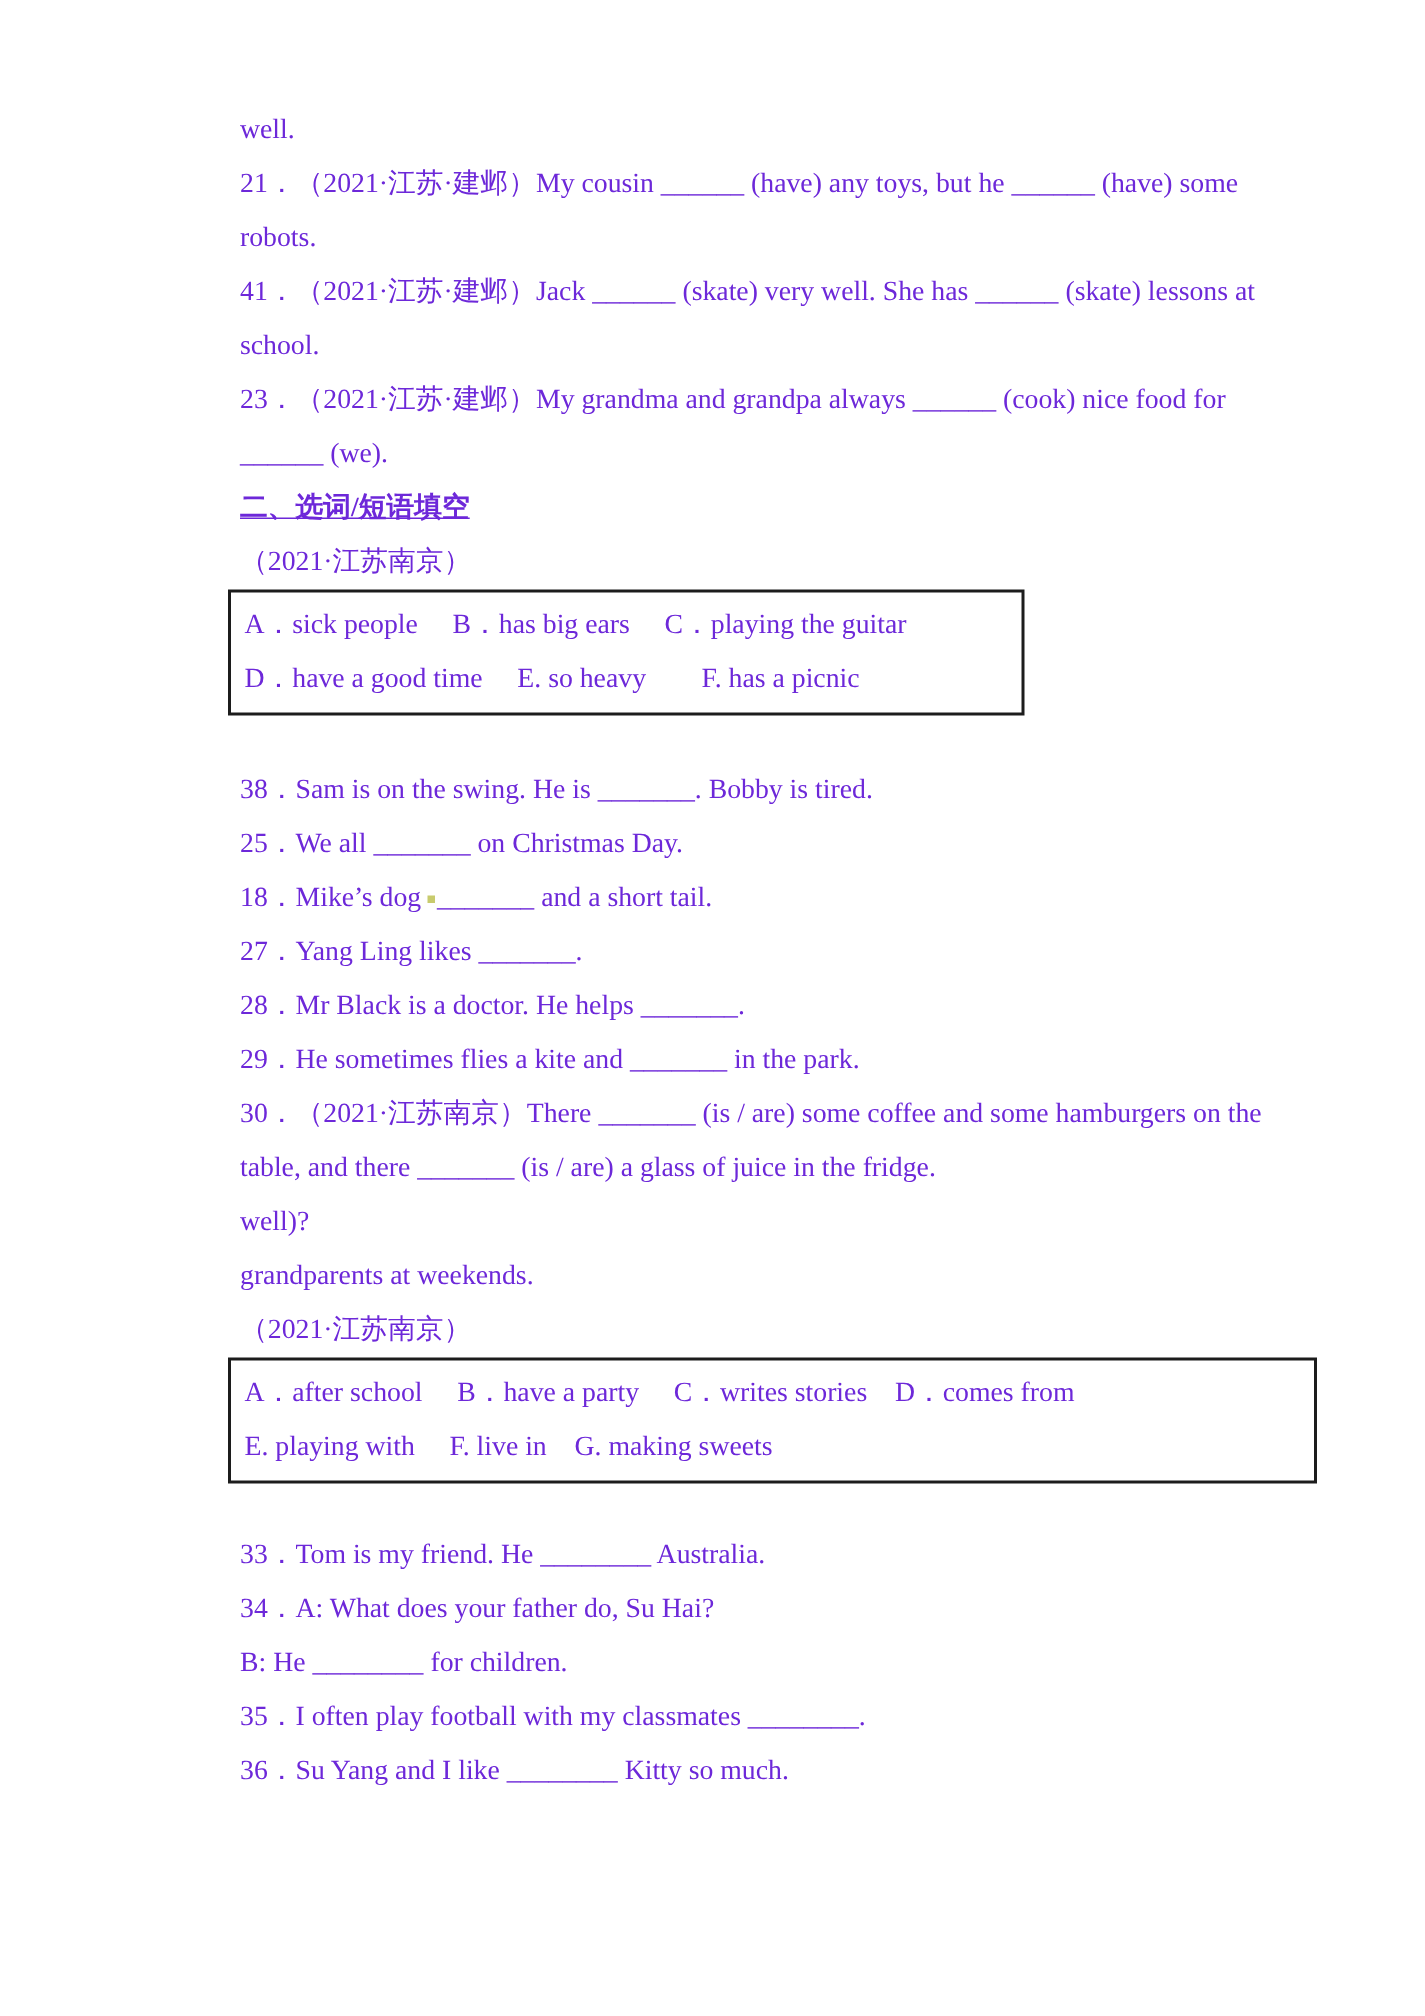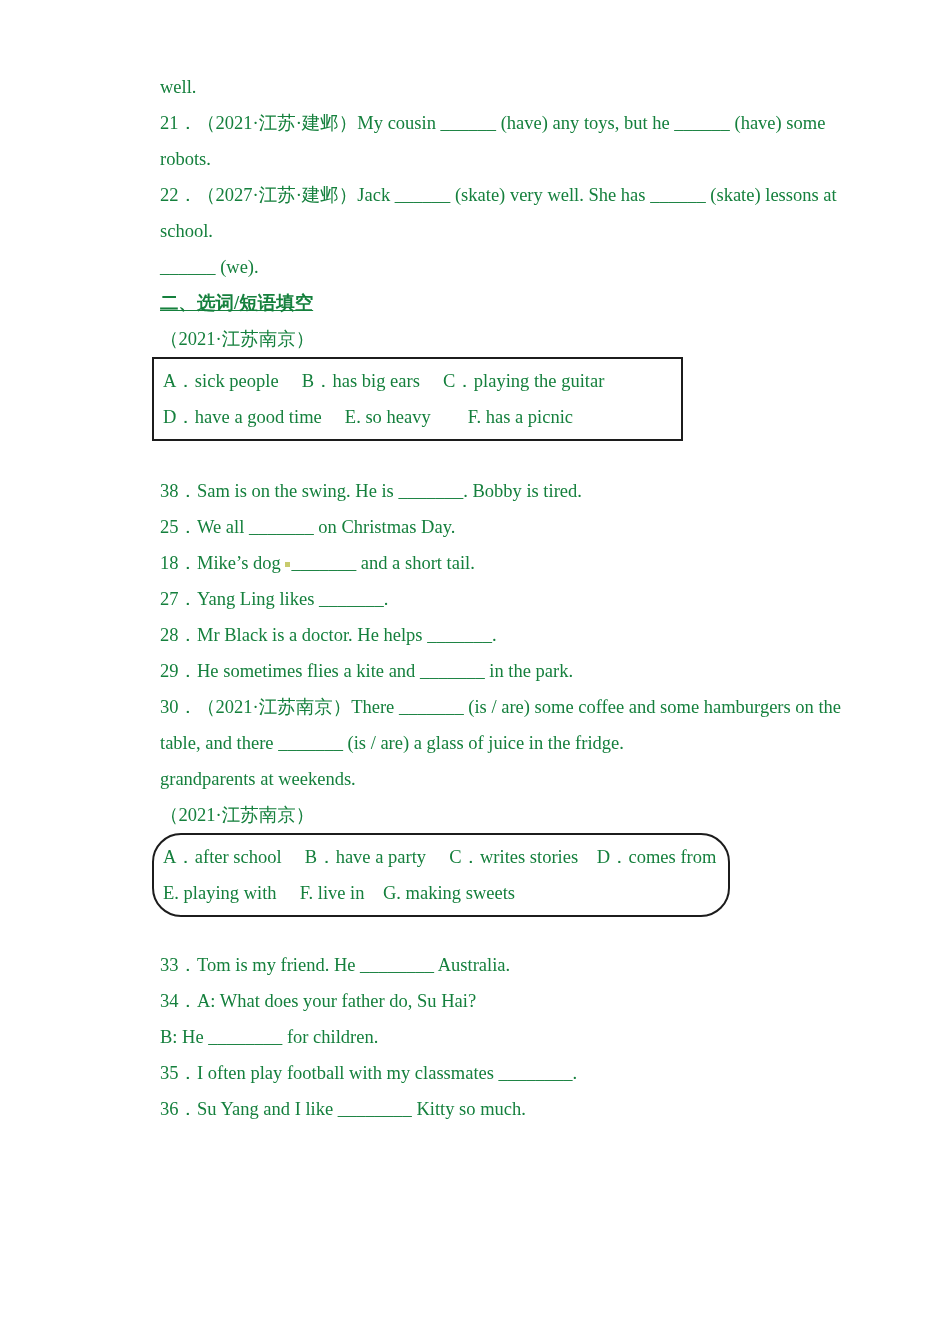--- a/index.html
+++ b/index.html
@@ -26,59 +26,61 @@
     text-decoration: underline;
   }
   .optbox {
     box-sizing: border-box;
     margin-left: -8px;
     border: 2px solid #701a75;
     padding: 4px 8px 4px 9px;
   }
   .optbox .line { line-height: 36px; }
   .box1 { width: 531px; margin-bottom: 32px; }
-  .box2 { width: 578px; margin-bottom: 30px; border-radius: 29px; }
+  .box2 { width: 726px; margin-bottom: 30px; }
   .dot {
     display: inline-block;
     width: 5px;
     height: 5px;
     margin: 0 1px 2px 0;
     background: #c8cb6d;
   }
 </style>
 </head>
 <body>
 
-<div class="page" style="color: #15803d;">
+<div class="page" style="color: #6d28d9;">
 
   <div class="line">well.</div>
   <div class="line">21．（2021·江苏·建邺）My cousin ______ (have) any toys, but he ______ (have) some</div>
   <div class="line">robots.</div>
-  <div class="line">22．（2027·江苏·建邺）Jack ______ (skate) very well. She has ______ (skate) lessons at</div>
+  <div class="line">41．（2021·江苏·建邺）Jack ______ (skate) very well. She has ______ (skate) lessons at</div>
   <div class="line">school.</div>
+  <div class="line">23．（2021·江苏·建邺）My grandma and grandpa always ______ (cook) nice food for</div>
   <div class="line">______ (we).</div>
 
   <div class="heading">二、选词/短语填空</div>
   <div class="line">（2021·江苏南京）</div>
 
   <div class="optbox box1" style="border-color: rgb(28, 28, 28);">
     <div class="line">A．sick people     B．has big ears     C．playing the guitar</div>
     <div class="line">D．have a good time     E. so heavy        F. has a picnic</div>
   </div>
 
   <div class="line">38．Sam is on the swing. He is _______. Bobby is tired.</div>
   <div class="line">25．We all _______ on Christmas Day.</div>
 
   <div class="line"><span>18．Mike’s dog </span><span class="dot" style="background: rgb(200, 203, 109);"></span><span>_______ and a short tail.</span></div>
 
   <div class="line">27．Yang Ling likes _______.</div>
   <div class="line">28．Mr Black is a doctor. He helps _______.</div>
   <div class="line">29．He sometimes flies a kite and _______ in the park.</div>
   <div class="line">30．（2021·江苏南京）There _______ (is / are) some coffee and some hamburgers on the</div>
   <div class="line">table, and there _______ (is / are) a glass of juice in the fridge.</div>
+  <div class="line">well)?</div>
   <div class="line">grandparents at weekends.</div>
 
   <div class="line">（2021·江苏南京）</div>
 
   <div class="optbox box2" style="border-color: rgb(28, 28, 28);">
     <div class="line">A．after school     B．have a party     C．writes stories    D．comes from</div>
     <div class="line">E. playing with     F. live in    G. making sweets</div>
   </div>
 
   <div class="line">33．Tom is my friend. He ________ Australia.</div>

